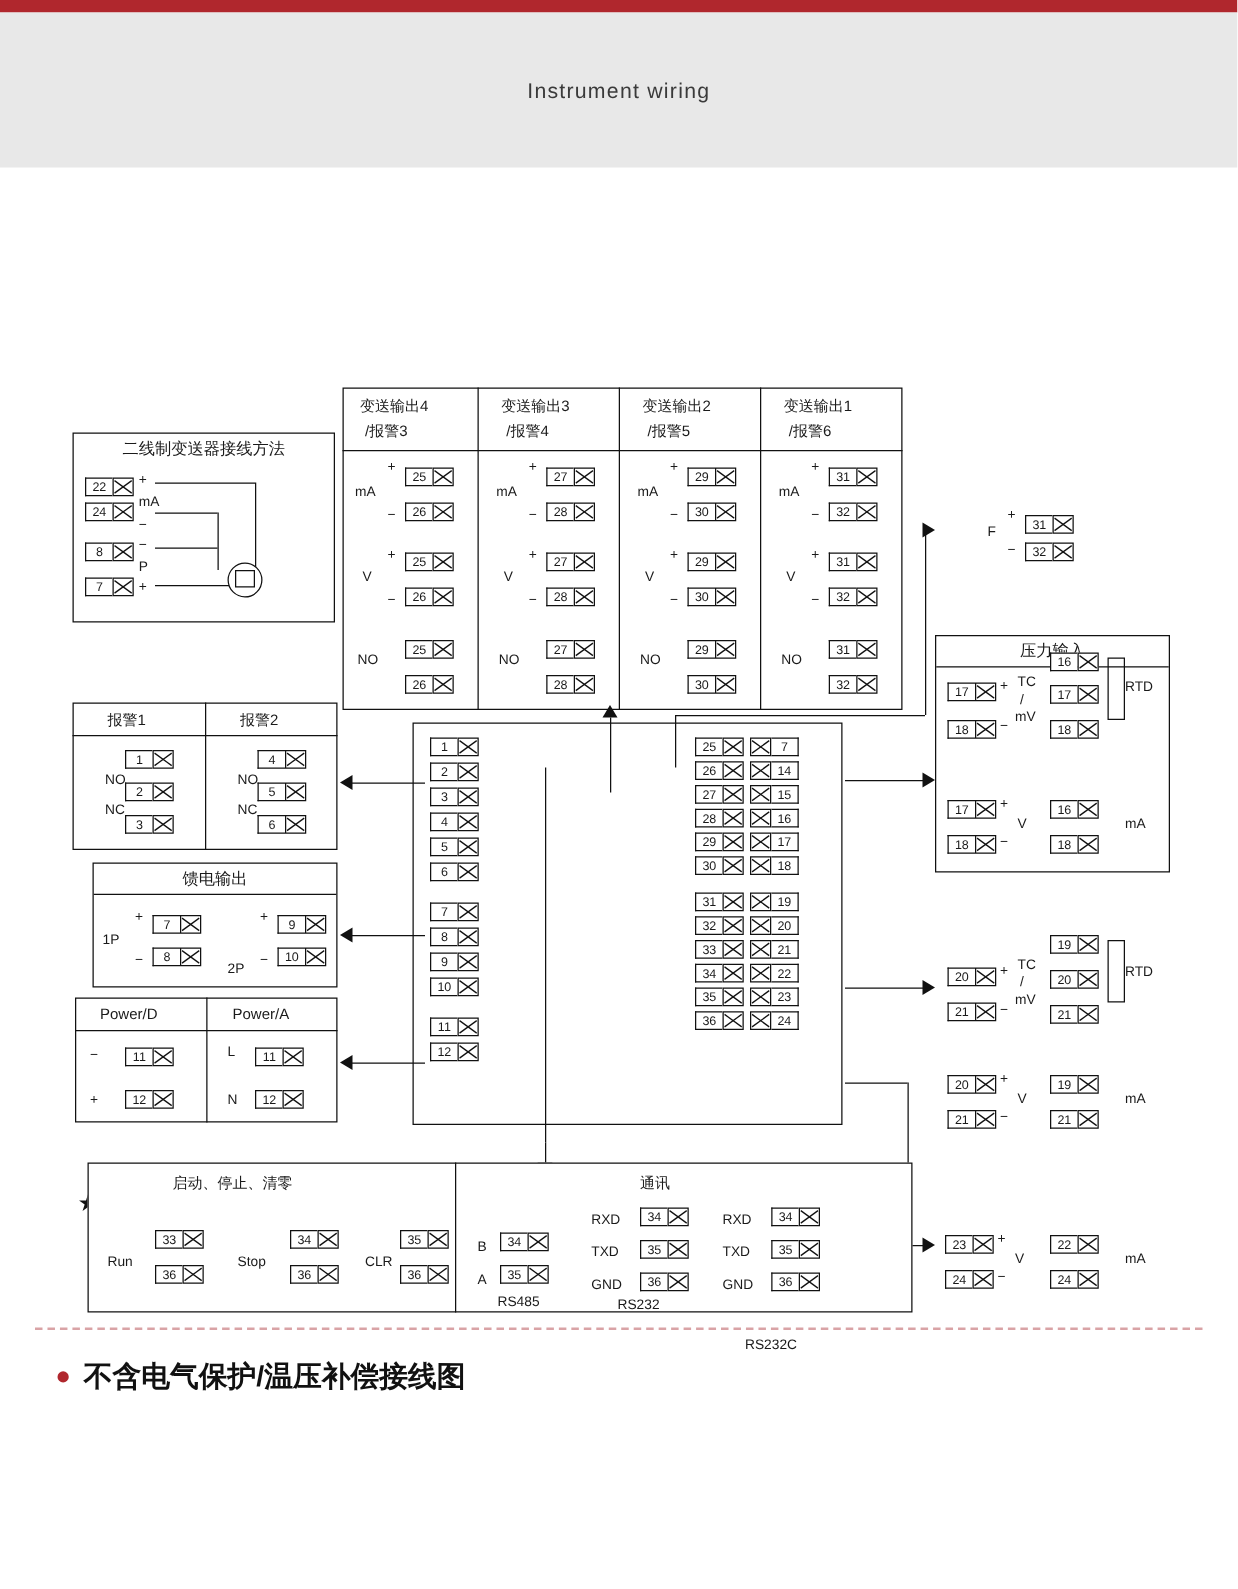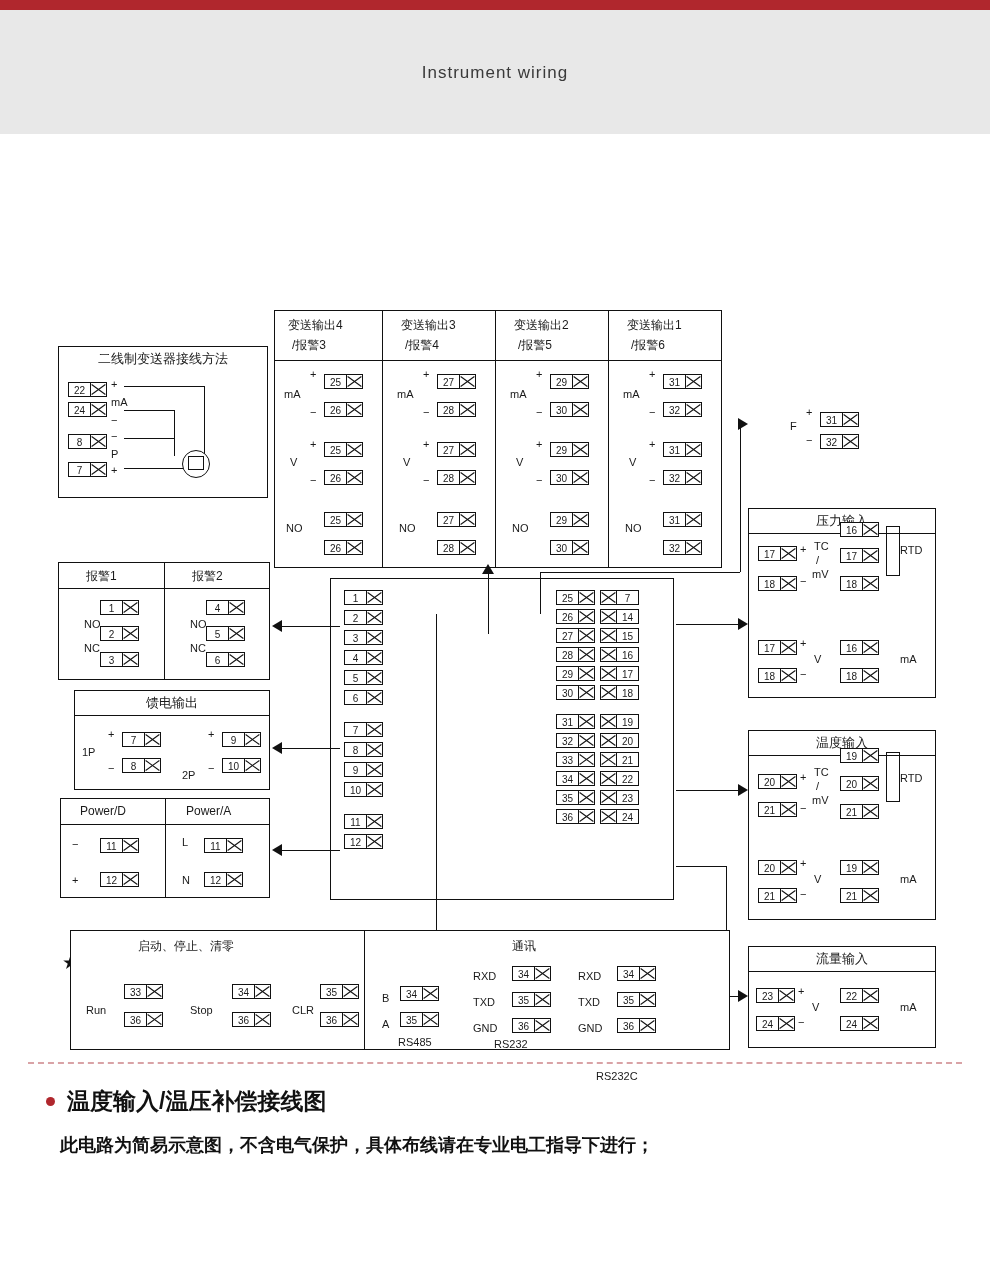--- a/index.html
+++ b/index.html
@@ -284,23 +284,20 @@
   <div class="term" style="left:840px;top:506px;">
       <div class="num">16</div>
       <div class="scr"></div>
     </div>
   <div class="term" style="left:840px;top:534px;">
       <div class="num">18</div>
       <div class="scr"></div>
     </div>
   <div class="lbl" style="left:900px;top:519px;">mA</div>
 
-  <div class="box" style="left:748px;top:596px;width:188px;height:190px;">
-    <div class="ttl">温度输入</div>
-  </div>
   <div class="term" style="left:758px;top:640px;">
       <div class="num">20</div>
       <div class="scr"></div>
     </div>
   <div class="term" style="left:758px;top:668px;">
       <div class="num">21</div>
       <div class="scr"></div>
     </div>
   <div class="lbl" style="left:800px;top:637px;">+</div>
   <div class="lbl" style="left:800px;top:668px;">−</div>
@@ -335,23 +332,20 @@
   <div class="term" style="left:840px;top:726px;">
       <div class="num">19</div>
       <div class="scr"></div>
     </div>
   <div class="term" style="left:840px;top:754px;">
       <div class="num">21</div>
       <div class="scr"></div>
     </div>
   <div class="lbl" style="left:900px;top:739px;">mA</div>
 
-  <div class="box" style="left:748px;top:812px;width:188px;height:102px;">
-    <div class="ttl">流量输入</div>
-  </div>
   <div class="term" style="left:756px;top:854px;">
       <div class="num">23</div>
       <div class="scr"></div>
     </div>
   <div class="term" style="left:756px;top:882px;">
       <div class="num">24</div>
       <div class="scr"></div>
     </div>
   <div class="lbl" style="left:798px;top:851px;">+</div>
   <div class="lbl" style="left:798px;top:882px;">−</div>
@@ -718,16 +712,15 @@
   <div class="note n2">
     <span>注2：</span>&nbsp;<span>不同外形尺寸仪表，接线图不尽相同，请以实物为准。</span>
   </div>
 </div>
 
 <div class="dash"></div>
 
 <div class="sec2">
   <h3>
       <span class="dot"></span>
-      <span>温度输入/温压补偿接线图</span>
+      <span>不含电气保护/温压补偿接线图</span>
     </h3>
-  <p>此电路为简易示意图，不含电气保护，具体布线请在专业电工指导下进行；</p>
 </div>
 
 </body></html>

